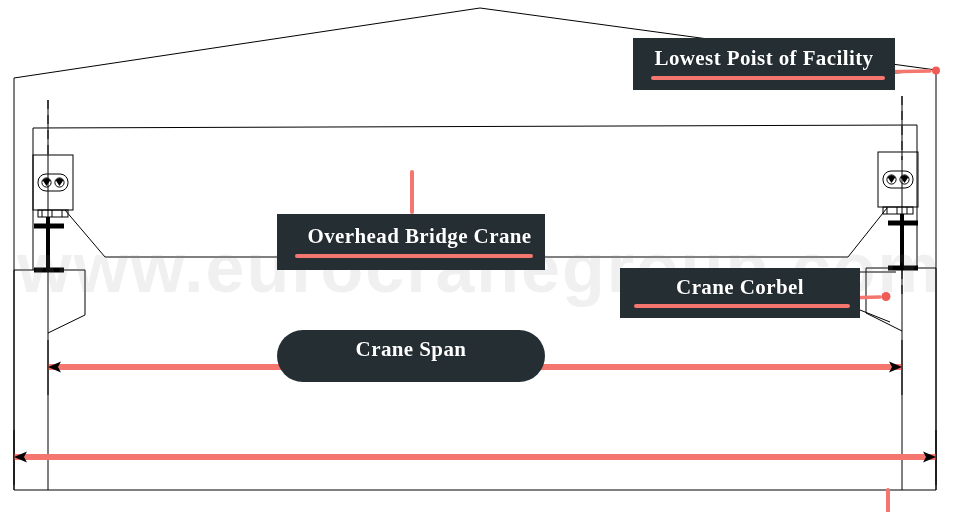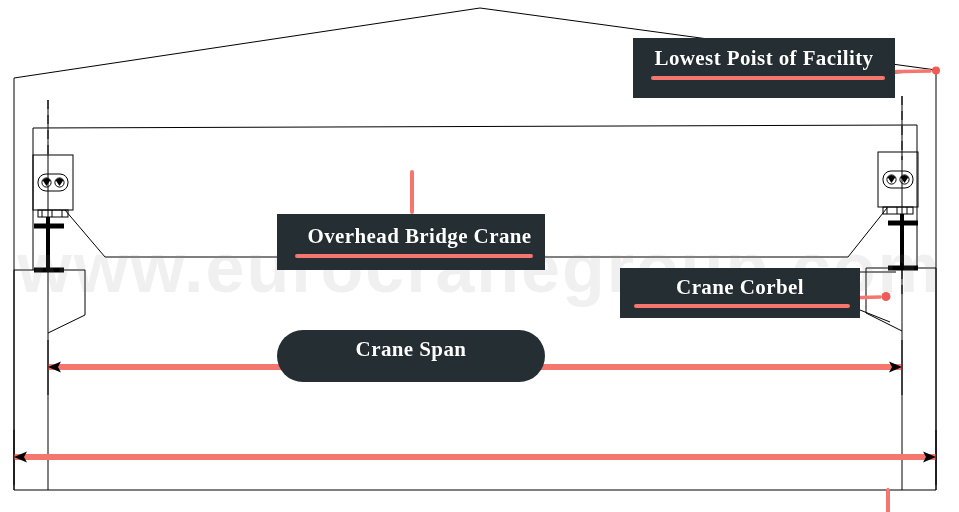--- a/index.html
+++ b/index.html
@@ -30,21 +30,21 @@
     white-space:nowrap;
   }
   .callout .uline{
     position:absolute;
     height:4px;
     background:#f4766e;
     border-radius:2px;
   }
 
   
-  #cal-lowest{left:633px;top:38px;width:262px;height:60px;}
+  #cal-lowest{left:633px;top:38px;width:262px;height:52px;}
   #cal-lowest .txt{top:8px;font-size:21px;}
   #cal-lowest .uline{left:18px;right:10px;top:38px;}
 
   #cal-obc{left:277px;top:214px;width:268px;height:56px;}
   #cal-obc .txt{top:10px;font-size:21px;padding-left:17px;}
   #cal-obc .uline{left:18px;right:12px;top:40px;}
 
   #cal-corbel{left:620px;top:268px;width:240px;height:50px;}
   #cal-corbel .txt{top:7px;font-size:21px;}
   #cal-corbel .uline{left:14px;right:10px;top:36px;}

